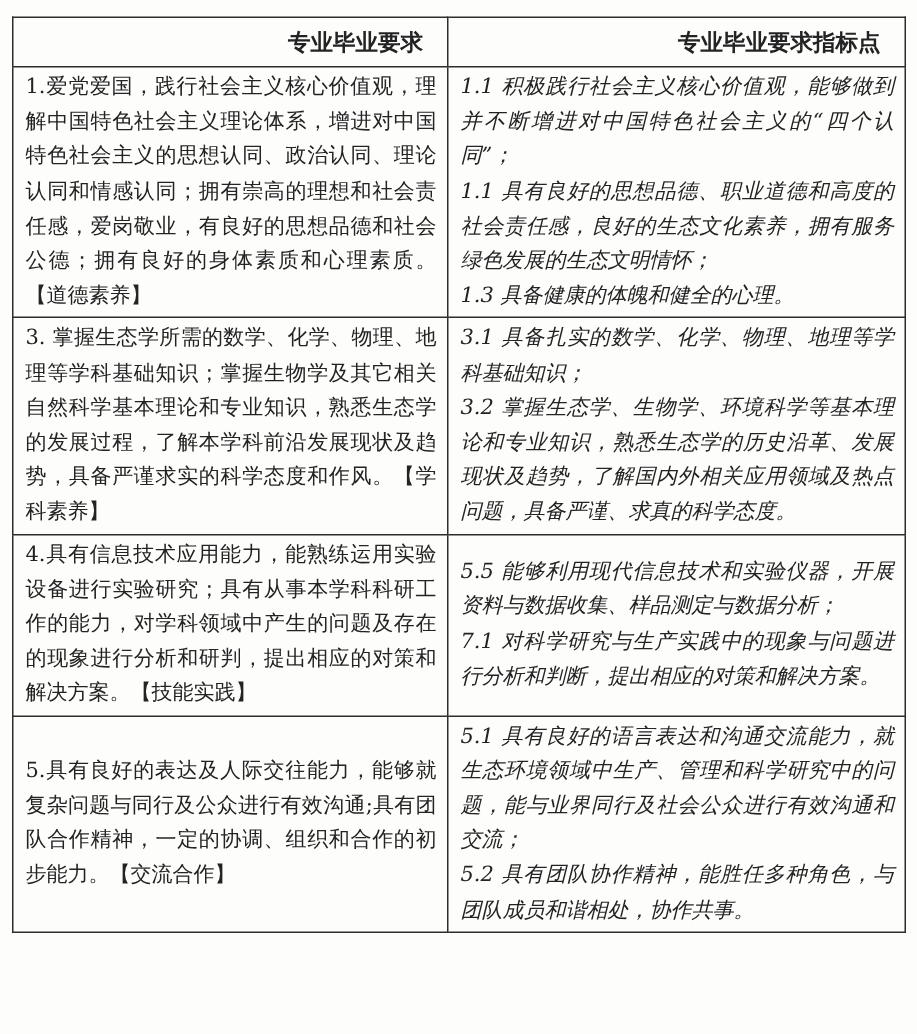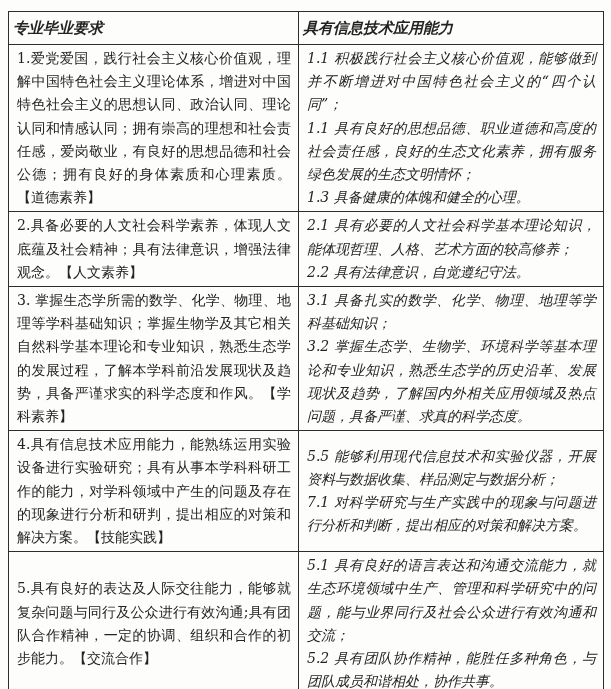--- a/index.html
+++ b/index.html
@@ -31,24 +31,23 @@
   .req-table td {
     border: 1.5px solid #2d2d2d;
     box-sizing: border-box;
   }
   .req-table col.c-left  { width: 290px; }
   .req-table col.c-right { width: 305px; }
   .req-table th {
     height: 33px;
     font-size: 15px;
     font-weight: bold;
-    text-align: left;
+    text-align: right;
     vertical-align: middle;
-    padding: 0 4px;
-    font-style: italic;
+    padding: 0 16px;
   }
   .req-table td {
     font-size: 14px;
     line-height: 23.2px;
     text-align: justify;
     vertical-align: middle;
     padding: 2px 7px 2px 8px;
   }
   .req-table td p { margin: 0; font-style: italic; }
   tr.h140 { height: 140px; margin-left: 21px; }
@@ -61,37 +60,30 @@
 
 <div class="page">
   <table class="req-table">
     <colgroup>
       <col class="c-left">
       <col class="c-right">
     </colgroup>
     <thead>
       <tr>
         <th>专业毕业要求</th>
-        <th>具有信息技术应用能力</th>
+        <th>专业毕业要求指标点</th>
       </tr>
     </thead>
     <tbody>
       <tr class="h140">
         <td>1.爱党爱国，践行社会主义核心价值观，理解中国特色社会主义理论体系，增进对中国特色社会主义的思想认同、政治认同、理论认同和情感认同；拥有崇高的理想和社会责任感，爱岗敬业，有良好的思想品德和社会公德；拥有良好的身体素质和心理素质。【道德素养】</td>
         <td>
           <p>1.1 积极践行社会主义核心价值观，能够做到并不断增进对中国特色社会主义的“四个认同”；</p>
           <p>1.1 具有良好的思想品德、职业道德和高度的社会责任感，良好的生态文化素养，拥有服务绿色发展的生态文明情怀；</p>
           <p>1.3 具备健康的体魄和健全的心理。</p>
-        </td>
-      </tr>
-      <tr class="h65">
-        <td>2.具备必要的人文社会科学素养，体现人文底蕴及社会精神；具有法律意识，增强法律观念。【人文素养】</td>
-        <td>
-          <p>2.1 具有必要的人文社会科学基本理论知识，能体现哲理、人格、艺术方面的较高修养；</p>
-          <p>2.2 具有法律意识，自觉遵纪守法。</p>
         </td>
       </tr>
       <tr class="h140">
         <td>3. 掌握生态学所需的数学、化学、物理、地理等学科基础知识；掌握生物学及其它相关自然科学基本理论和专业知识，熟悉生态学的发展过程，了解本学科前沿发展现状及趋势，具备严谨求实的科学态度和作风。【学科素养】</td>
         <td>
           <p>3.1 具备扎实的数学、化学、物理、地理等学科基础知识；</p>
           <p>3.2 掌握生态学、生物学、环境科学等基本理论和专业知识，熟悉生态学的历史沿革、发展现状及趋势，了解国内外相关应用领域及热点问题，具备严谨、求真的科学态度。</p>
         </td>
       </tr>
       <tr class="h83">

